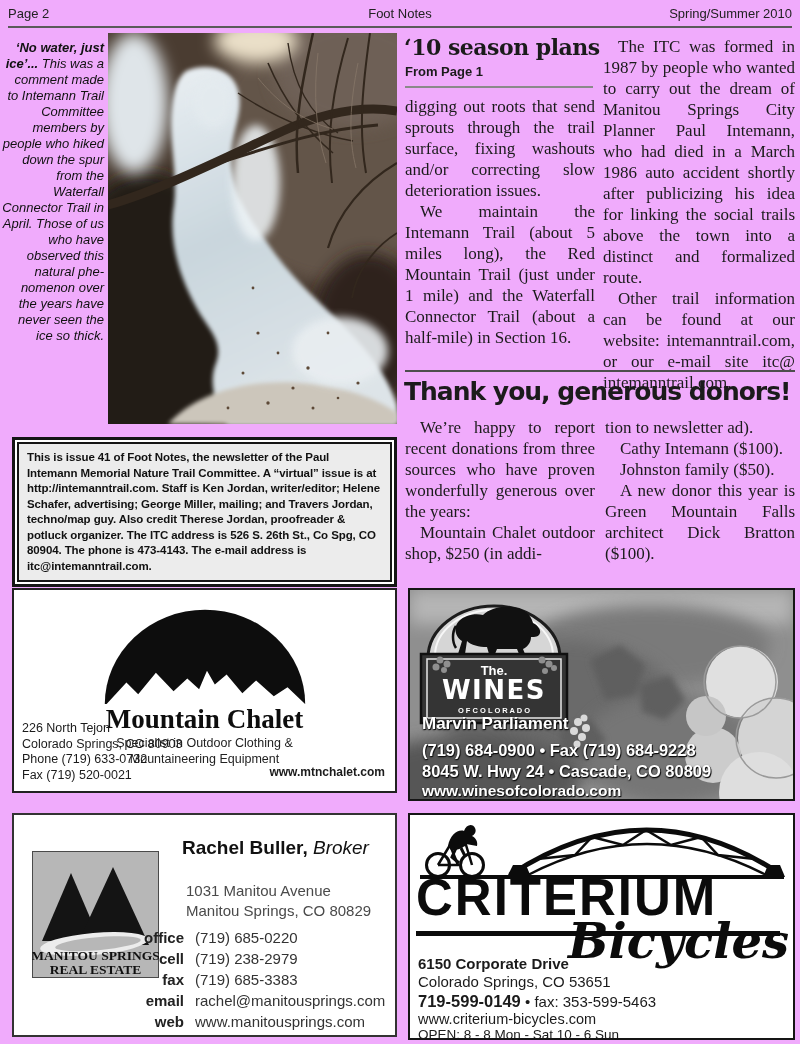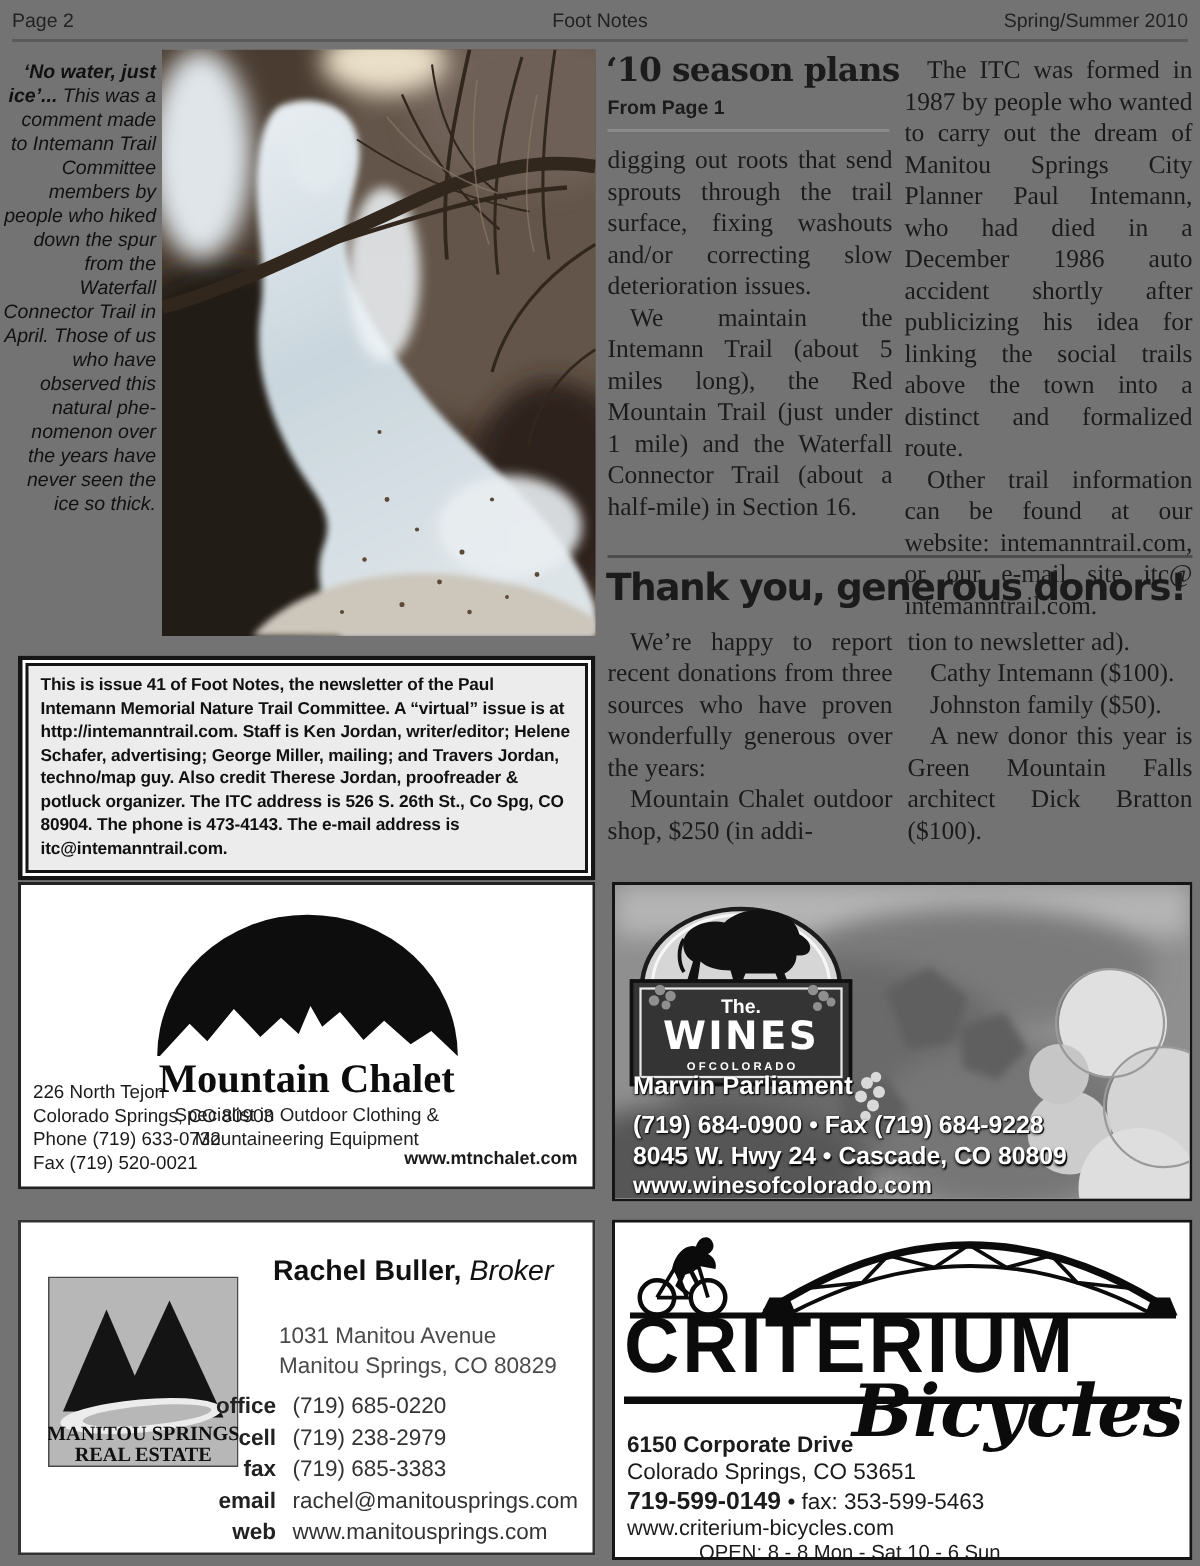--- a/index.html
+++ b/index.html
@@ -1,16 +1,16 @@
 <!DOCTYPE html>
 <html><head>
 <meta charset="utf-8">
 <style>
   html,body{margin:0;padding:0;background:#fff;}
-  .page{position:relative;width:800px;height:1044px;background:#737373;overflow:hidden;
+  .page{position:relative;width:800px;height:1044px;background:#f0abfc;overflow:hidden;
         font-family:"Liberation Sans",sans-serif;color:#1b1b1b;}
   p{margin:0;}
 
   
   .hdr{position:absolute;top:6px;left:8px;right:8px;height:18px;font-size:13px;color:#222;}
   .hdr-l{position:absolute;left:0;top:0;}
   .hdr-c{position:absolute;left:0;right:0;top:0;text-align:center;}
   .hdr-r{position:absolute;right:0;top:0;}
   .hdr-rule{position:absolute;top:26px;left:8px;right:8px;height:2px;background:#5a5a5a;}
 
@@ -86,21 +86,21 @@
   .crit-name{position:absolute;left:6px;top:56px;width:370px;font-weight:bold;font-size:51px;
              letter-spacing:2px;line-height:1;transform:scaleY(1.03);color:#0b0b0b;white-space:nowrap;}
   .crit-bar{position:absolute;left:6px;top:116px;width:364px;height:5px;background:#0b0b0b;}
   .crit-script{position:absolute;right:4px;top:98px;font-family:"DejaVu Serif",serif;
                font-style:italic;font-weight:bold;font-size:48px;color:#0b0b0b;}
   .crit-a1{position:absolute;left:8px;top:140px;font-size:15px;font-weight:bold;}
   .crit-a2{position:absolute;left:8px;top:158px;font-size:15px;}
   .crit-ph{position:absolute;left:8px;top:177px;font-size:15px;}
   .crit-ph b{font-size:16.5px;}
   .crit-web{position:absolute;left:8px;top:196px;font-size:14.5px;}
-  .crit-hours{position:absolute;left:8px;top:212px;font-size:13.5px;margin-left:48px;}
+  .crit-hours{position:absolute;left:8px;top:212px;font-size:13.5px;}
 </style>
 </head>
 <body>
 
 <div class="page">
 
   <div class="hdr">
     <span class="hdr-l">Page 2</span>
     <span class="hdr-c">Foot Notes</span>
     <span class="hdr-r">Spring/Summer 2010</span>
@@ -180,21 +180,21 @@
   </div>
 
   <div class="art-title">‘10 season plans</div>
   <div class="art-sub">From Page 1</div>
   <div class="art-rule"></div>
   <div class="art-col1 serif">
     <p>digging out roots that send sprouts through the trail surface, fixing washouts and/or correcting slow deterioration issues.</p>
     <p class="ind">We maintain the Intemann Trail (about 5 miles long), the Red Mountain Trail (just under 1 mile) and the Waterfall Connector Trail (about a half-mile) in Section 16.</p>
   </div>
   <div class="art-col2 serif">
-    <p class="ind">The ITC was formed in 1987 by people who wanted to carry out the dream of Manitou Springs City Planner Paul Intemann, who had died in a December 1986 auto accident shortly after publicizing his idea for linking the social trails above the town into a distinct and formalized route.</p>
+    <p class="ind">The ITC was formed in 1987 by people who wanted to carry out the dream of Manitou Springs City Planner Paul Intemann, who had died in a March 1986 auto accident shortly after publicizing his idea for linking the social trails above the town into a distinct and formalized route.</p>
     <p class="ind">Other trail information can be found at our website: intemanntrail.com, or our e-mail site itc@ intemanntrail.com.</p>
   </div>
 
   <div class="don-rule"></div>
   <div class="don-title">Thank you, generous donors!</div>
   <div class="don-col1 serif">
     <p class="ind">We’re happy to report recent donations from three sources who have proven wonderfully generous over the years:</p>
     <p class="ind">Mountain Chalet outdoor shop, $250 (in addi-</p>
   </div>
   <div class="don-col2 serif">

